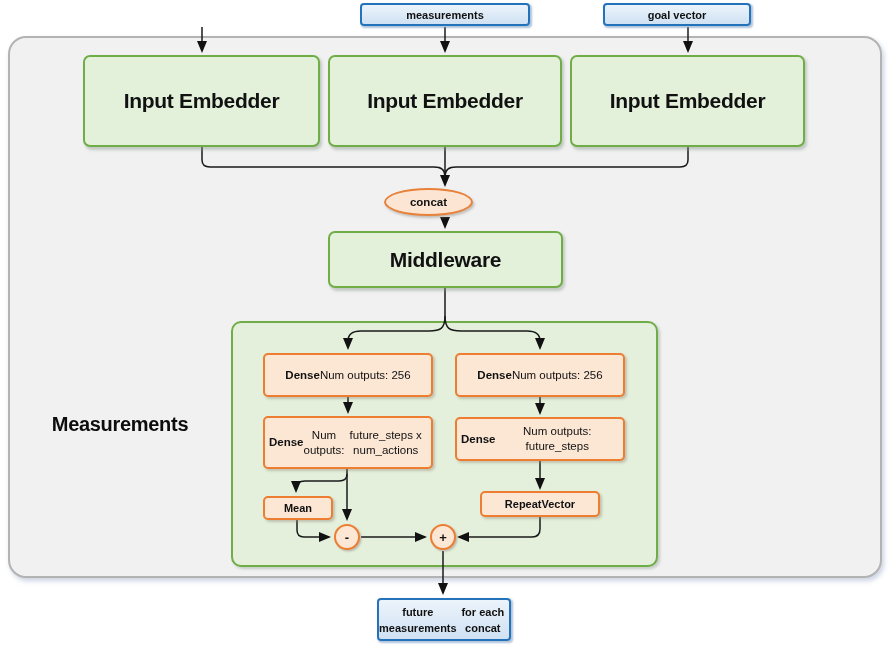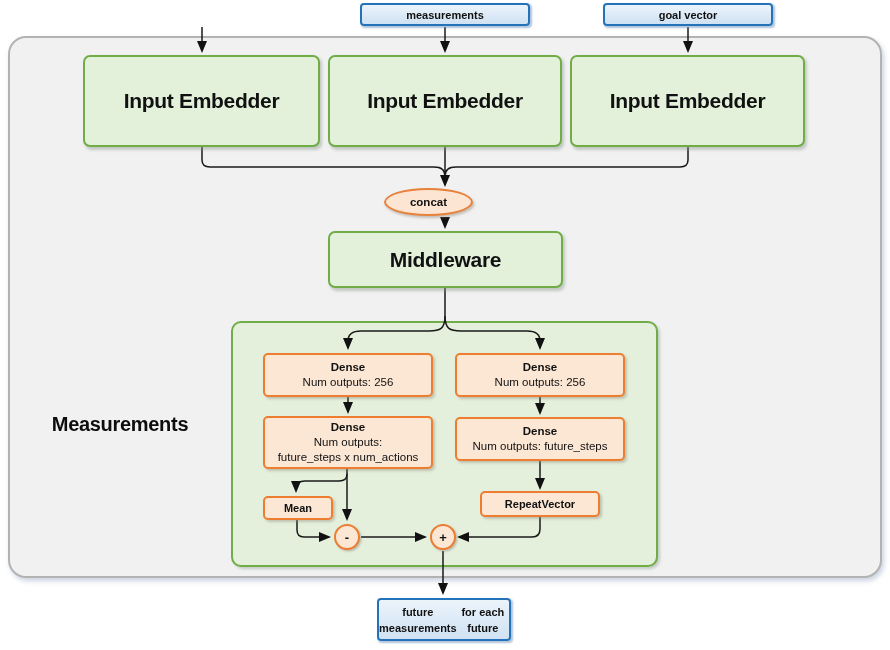--- a/index.html
+++ b/index.html
@@ -28,21 +28,21 @@
     font-weight:bold;font-size:11px;box-shadow:1.5px 1.5px 2px rgba(110,145,185,.55);
   }
   .green-box{
     background:#e3f0da;border:2.5px solid #70AD47;border-radius:7px;
     font-weight:bold;font-size:21px;letter-spacing:-0.3px;
     box-shadow:2px 2.5px 3px rgba(135,150,135,.45);
   }
   .orange-box{
     background:#fce7d5;border:2.5px solid #ED7D31;border-radius:5px;
     box-shadow:2px 2px 2.5px rgba(150,140,125,.45);
-    flex-direction:column;font-size:11.5px;line-height:15px;padding:2px 4px;
+    font-size:11.5px;line-height:15px;padding:2px 4px;
   }
   .orange-box .ttl{font-weight:bold;}
   .orange-pill{
     background:#fce7d5;border:2.5px solid #ED7D31;border-radius:5px;
     box-shadow:2px 2px 2.5px rgba(150,140,125,.45);font-weight:bold;font-size:11px;
   }
   .ellipse{
     background:#fce6d3;border:2.5px solid #e8813a;border-radius:50%;
     font-weight:bold;font-size:11.5px;box-shadow:1.5px 2px 2.5px rgba(150,140,125,.5);
   }
@@ -101,21 +101,21 @@
 
       <path d="M540,517 V529 Q540,537 532,537 H459" marker-end="url(#ah)"></path>
 
       <path d="M443,551 V593" marker-end="url(#ah)"></path>
     </g>
   </svg>
 
   <div class="node blue-label" style="left:360px;top:3px;width:170px;height:23px;">
     <span>measurements</span>
   </div>
-  <div class="node blue-label" style="left:603px;top:3px;width:170px;height:23px;">
+  <div class="node blue-label" style="left:603px;top:3px;width:148px;height:23px;">
     <span>goal vector</span>
   </div>
 
   <div class="node green-box" style="left:83px;top:55px;width:237px;height:92px;">
     <span>Input Embedder</span>
   </div>
   <div class="node green-box" style="left:328px;top:55px;width:234px;height:92px;">
     <span>Input Embedder</span>
   </div>
   <div class="node green-box" style="left:570px;top:55px;width:235px;height:92px;">
@@ -161,16 +161,16 @@
 
   <div class="node op-circle" style="left:334px;top:524px;">
     <span>-</span>
   </div>
   <div class="node op-circle" style="left:430px;top:524px;">
     <span>+</span>
   </div>
 
   <div class="node blue-label two-line" style="left:377px;top:598px;width:134px;height:43px;">
     <div>future measurements</div>
-    <div>for each future</div>
+    <div>for each concat</div>
   </div>
 
 </div>
 
 </body></html>

